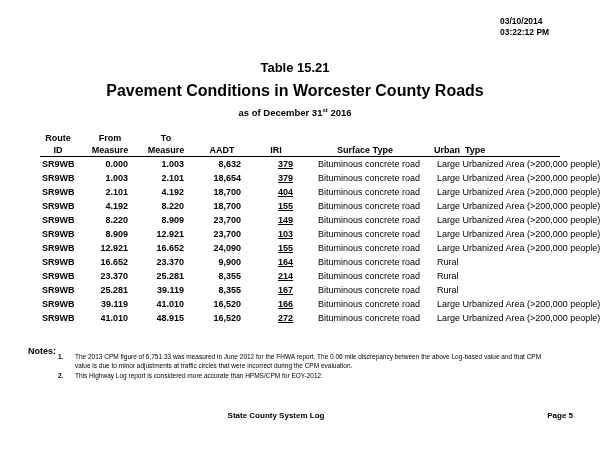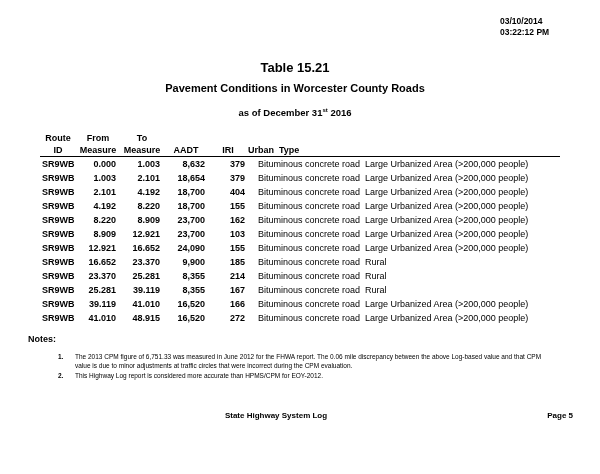--- a/index.html
+++ b/index.html
@@ -8,38 +8,38 @@
     background:#ffffff;color:#000;
     font-family:"Liberation Sans","DejaVu Sans",sans-serif;
     overflow:hidden;
   }
   .abs{position:absolute;}
   
   .datetime{top:16px;left:500px;font-size:8.5px;font-weight:bold;line-height:11px;}
   
   .titleband{left:0;width:590px;text-align:center;font-weight:bold;}
   .table-number{top:60px;font-size:13px;}
-  .main-title{top:82px;font-size:11px;}
+  .main-title{top:82px;font-size:16px;}
   .subtitle{top:107px;font-size:9.5px;}
   .subtitle sup{font-size:6px;vertical-align:super;}
   
   .ptable{left:40px;top:132px;width:520px;font-size:9px;}
-  .trow{display:grid;grid-template-columns:36px 44px 44px 44px 40px 114px 198px;height:14px;line-height:14px;}
+  .trow{display:grid;grid-template-columns:36px 44px 44px 44px 40px 114px 198px;height:14px;line-height:14px;gap:12px;}
   .thead{border-bottom:1px solid #000;}
   .thead .trow{height:12px;line-height:12px;font-weight:bold;}
   .hc{text-align:center;}
   .h-urban{text-align:left;white-space:pre;}
   .c-route{padding-left:2px;font-weight:bold;}
   .c-num{text-align:right;padding-right:4px;font-weight:bold;}
   .c-aadt{text-align:right;padding-right:3px;font-weight:bold;}
-  .c-iri{text-align:right;padding-right:3px;font-weight:bold;}
+  .c-iri{text-align:right;padding-right:3px;font-weight:bold;text-decoration:underline;}
   .c-surface{padding-left:10px;font-weight:normal;}
   .c-urban{padding-left:3px;font-weight:normal;}
   
-  .notes-heading{left:28px;top:334px;font-size:9px;font-weight:bold;}
+  .notes-heading{left:28px;top:346px;font-size:9px;font-weight:bold;}
   .notes-list{left:58px;top:353px;width:500px;font-size:6.5px;line-height:8.8px;}
   .note-item{display:grid;grid-template-columns:17px 483px;margin-bottom:1px;}
   .note-num{font-weight:bold;}
   
   .footer{top:411px;left:0;width:600px;height:12px;font-size:8px;font-weight:bold;}
   .footer-center{position:absolute;left:276px;transform:translateX(-50%);white-space:nowrap;}
   .footer-right{position:absolute;right:27px;white-space:nowrap;}
 </style>
 </head>
 <body>
@@ -63,20 +63,21 @@
       <div></div>
       <div></div>
       <div></div>
     </div>
     <div class="trow">
       <div class="hc">ID</div>
       <div class="hc">Measure</div>
       <div class="hc">Measure</div>
       <div class="hc">AADT</div>
       <div class="hc">IRI</div>
+      <div class="hc">Surface Type</div>
       <div class="h-urban">Urban  Type</div>
     </div>
   </div>
   <div>
       <div class="trow">
     <div class="c-route">SR9WB</div>
     <div class="c-num">0.000</div>
     <div class="c-num">1.003</div>
     <div class="c-aadt">8,632</div>
     <div class="c-iri">379</div>
@@ -108,21 +109,21 @@
     <div class="c-aadt">18,700</div>
     <div class="c-iri">155</div>
     <div class="c-surface">Bituminous concrete road</div>
     <div class="c-urban">Large Urbanized Area (&gt;200,000 people)</div>
   </div>
       <div class="trow">
     <div class="c-route">SR9WB</div>
     <div class="c-num">8.220</div>
     <div class="c-num">8.909</div>
     <div class="c-aadt">23,700</div>
-    <div class="c-iri">162</div>
+    <div class="c-iri">149</div>
     <div class="c-surface">Bituminous concrete road</div>
     <div class="c-urban">Large Urbanized Area (&gt;200,000 people)</div>
   </div>
       <div class="trow">
     <div class="c-route">SR9WB</div>
     <div class="c-num">8.909</div>
     <div class="c-num">12.921</div>
     <div class="c-aadt">23,700</div>
     <div class="c-iri">103</div>
     <div class="c-surface">Bituminous concrete road</div>
@@ -135,21 +136,21 @@
     <div class="c-aadt">24,090</div>
     <div class="c-iri">155</div>
     <div class="c-surface">Bituminous concrete road</div>
     <div class="c-urban">Large Urbanized Area (&gt;200,000 people)</div>
   </div>
       <div class="trow">
     <div class="c-route">SR9WB</div>
     <div class="c-num">16.652</div>
     <div class="c-num">23.370</div>
     <div class="c-aadt">9,900</div>
-    <div class="c-iri">185</div>
+    <div class="c-iri">164</div>
     <div class="c-surface">Bituminous concrete road</div>
     <div class="c-urban">Rural</div>
   </div>
       <div class="trow">
     <div class="c-route">SR9WB</div>
     <div class="c-num">23.370</div>
     <div class="c-num">25.281</div>
     <div class="c-aadt">8,355</div>
     <div class="c-iri">214</div>
     <div class="c-surface">Bituminous concrete road</div>
@@ -191,15 +192,15 @@
     <div class="note-num">1.</div>
     <div class="note-text">The 2013 CPM figure of 6,751.33 was measured in June 2012 for the FHWA report. The 0.06 mile discrepancy between the above Log-based value and that CPM value is due to minor adjustments at traffic circles that were incorrect during the CPM evaluation.</div>
   </div>
     <div class="note-item">
     <div class="note-num">2.</div>
     <div class="note-text">This Highway Log report is considered more accurate than HPMS/CPM for EOY-2012.</div>
   </div>
   </div>
 
 <div class="abs footer">
-  <span class="footer-center">State Highway System Log</span>
+  <span class="footer-center">State County System Log</span>
   <span class="footer-right">Page 5</span>
 </div>
 
 </body></html>

